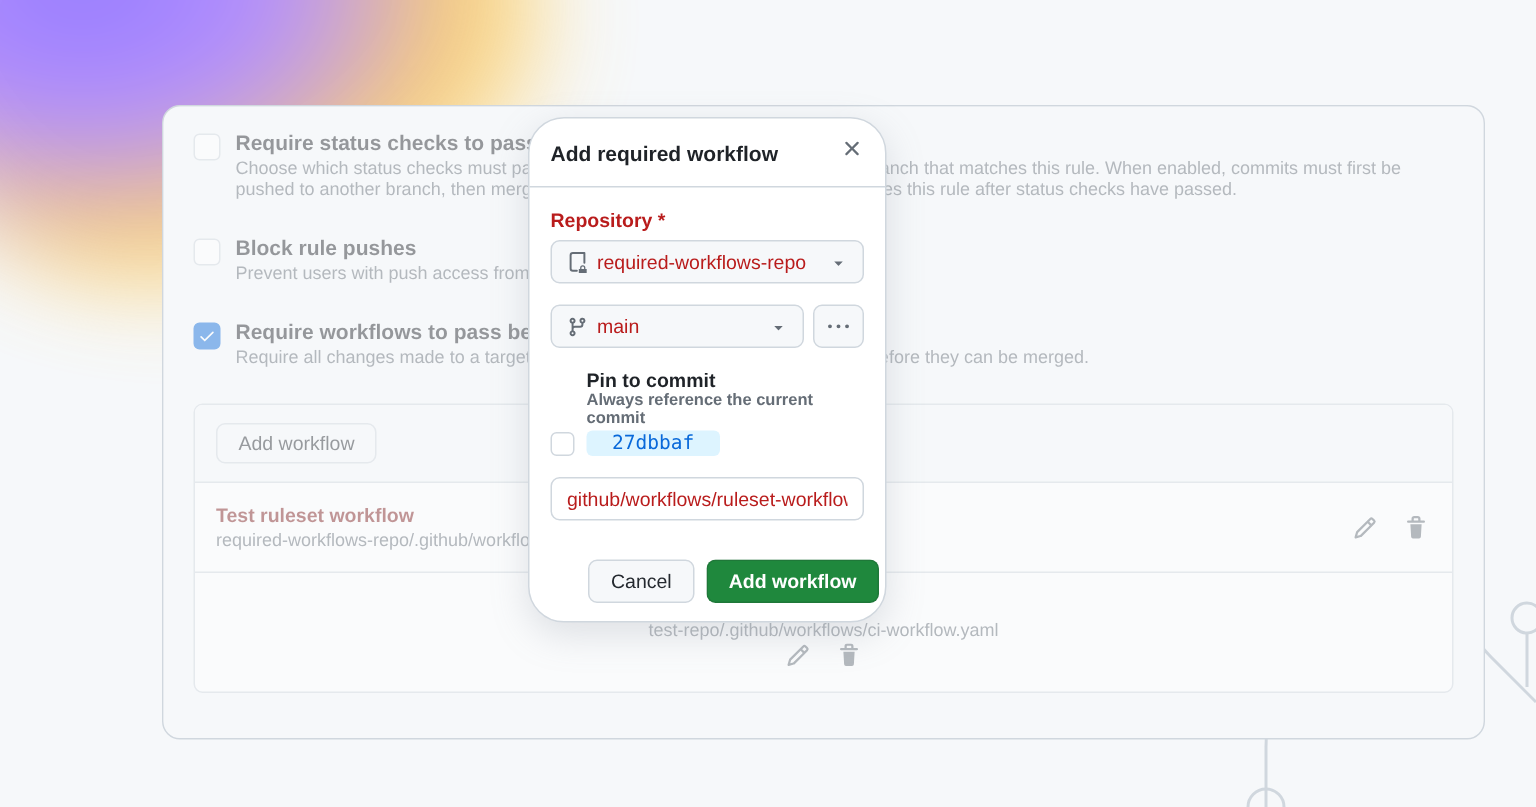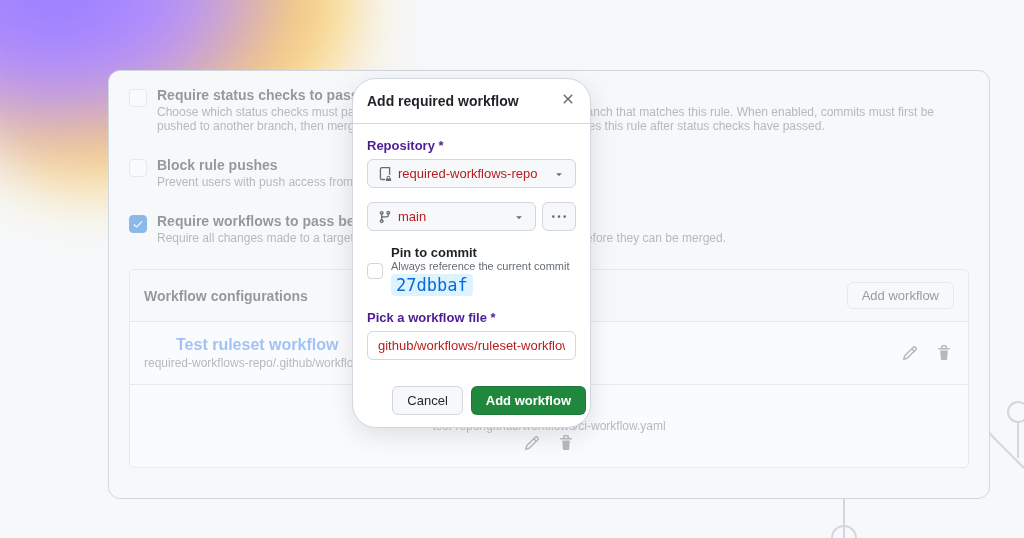--- a/index.html
+++ b/index.html
@@ -118,21 +118,21 @@
     .wf-row {
       display: flex;
       justify-content: space-between;
       align-items: center;
       padding: 14px;
       border-bottom: 1px solid #d0d7de;
     }
     .wf-row:last-child { border-bottom: none; flex-direction: column; }
     
     .wf-row-text { flex: 1; }
-    .wf-row-title { font-size: 16px; font-weight: 600; color: #3b82f6; margin-left: 32px; }
+    .wf-row-title { font-size: 13px; font-weight: 600; color: #7f1d1d; }
     .wf-row-path { font-size: 12px; color: #656d76; margin-top: 2px; }
     
     .wf-actions { display: flex; gap: 14px; }
     .icon-btn {
       width: 20px; height: 20px;
       display: flex; align-items: center; justify-content: center;
       color: #656d76;
       cursor: pointer;
     }
     
@@ -155,21 +155,21 @@
       padding: 12px 14px;
       border-bottom: 1px solid #d0d7de;
     }
     
     .modal-title { font-size: 14px; font-weight: 600; color: #1f2328; }
     .close-btn { color: #656d76; cursor: pointer; }
     
     .modal-body { padding: 14px; }
     
     .field { margin-bottom: 14px; }
-    .field-label { font-size: 13px; font-weight: 600; color: #4c1d95; margin-bottom: 6px; display: block; }
+    .field-label { font-size: 13px; font-weight: 600; color: #b91c1c; margin-bottom: 6px; display: block; }
     
     .select, .text-input {
       width: 100%;
       padding: 6px 10px;
       border: 1px solid #d0d7de;
       border-radius: 6px;
       font-size: 13px;
       color: #b91c1c;
       background: #f6f8fa;
       display: flex;
@@ -188,39 +188,39 @@
       border: 1px solid #d0d7de;
       border-radius: 6px;
       background: #f6f8fa;
       display: flex;
       align-items: center;
       justify-content: center;
       color: #656d76;
       cursor: pointer;
     }
     
-    .pin-row { display: flex; align-items: center; gap: 8px; }
+    .pin-row { display: flex; align-items: flex-end; gap: 8px; }
     .pin-checkbox {
       width: 16px; height: 16px;
       border: 1px solid #d0d7de;
       border-radius: 4px;
       background: #fff;
       margin-top: 1px;
       flex-shrink: 0;
     }
     .pin-text { flex: 1; }
     .pin-title { font-size: 13px; font-weight: 600; color: #1f2328; }
-    .pin-desc { font-size: 11px; color: #656d76; }
+    .pin-desc { font-size: 11px; color: #656d76; font-weight: bold; }
     .commit-badge {
       display: inline-block;
       background: #ddf4ff;
       color: #0969da;
       font-family: ui-monospace, monospace;
-      font-size: 17px;
-      padding: 1px 5px;
+      font-size: 13px;
+      padding: 1px 17px;
       border-radius: 4px;
       margin-top: 2px;
     }
     
     .modal-footer {
       display: flex;
       justify-content: flex-end;
       gap: 8px;
       padding: 12px 4px;
     }
@@ -277,21 +277,20 @@
         </svg>
     </div>
     <div class="setting-text">
       <div class="setting-title">Require workflows to pass before merging</div>
       <div class="setting-desc">Require all changes made to a targeted branch to pass the specified workflows before they can be merged.</div>
     </div>
   </div>
 
   <div class="wf-table">
     <div class="wf-header">
-      <span class="wf-header-title">Workflow configurations</span>
       <button class="btn-default">Add workflow</button>
     </div>
 
     <div class="wf-row">
       <div class="wf-row-text">
         <div class="wf-row-title">Test ruleset workflow</div>
         <div class="wf-row-path">required-workflows-repo/.github/workflows/ruleset-workflow.yaml</div>
       </div>
       <div class="wf-actions">
         <span class="icon-btn">
@@ -378,21 +377,20 @@
         <div class="pin-checkbox"></div>
         <div class="pin-text">
           <div class="pin-title">Pin to commit</div>
           <div class="pin-desc">Always reference the current commit</div>
           <span class="commit-badge">27dbbaf</span>
         </div>
       </div>
     </div>
 
     <div class="field" style="margin-bottom:0">
-      <label class="field-label">Pick a workflow file *</label>
       <input class="text-input" type="text" value="github/workflows/ruleset-workflow.yaml" style="">
     </div>
   </div>
 
   <div class="modal-footer">
     <button class="btn-default">Cancel</button>
     <button class="btn-primary">Add workflow</button>
   </div>
 </div>
 

